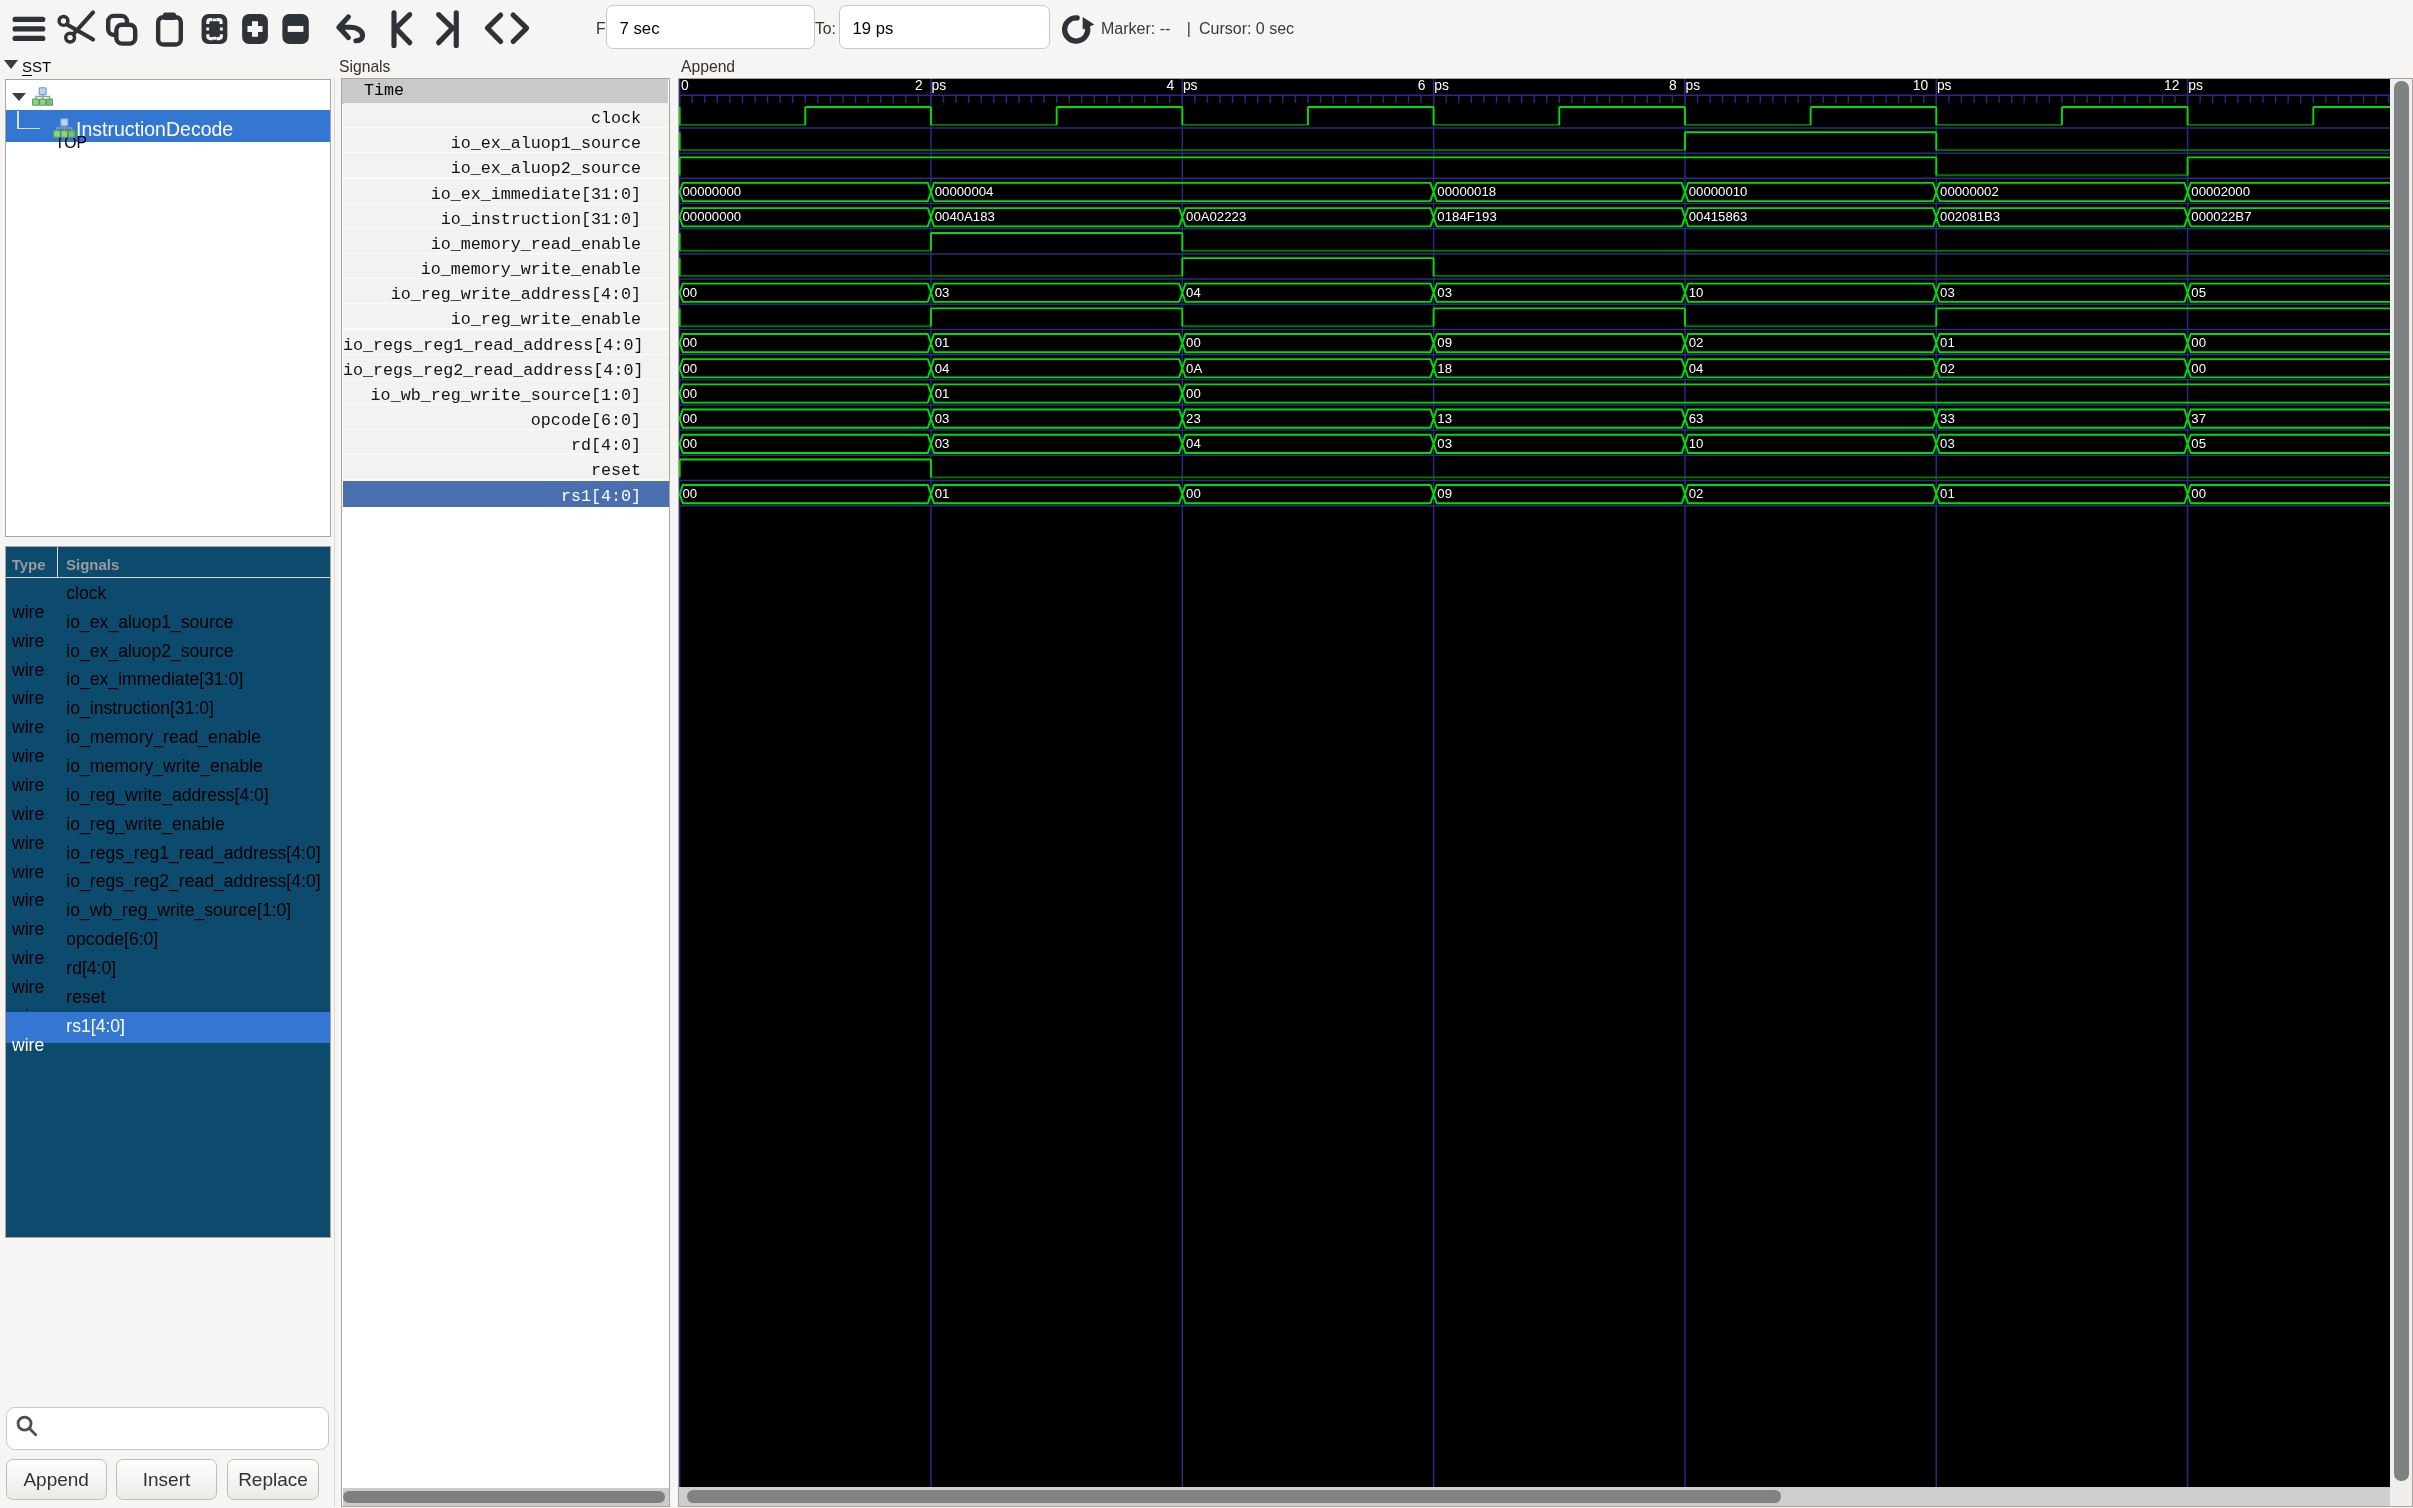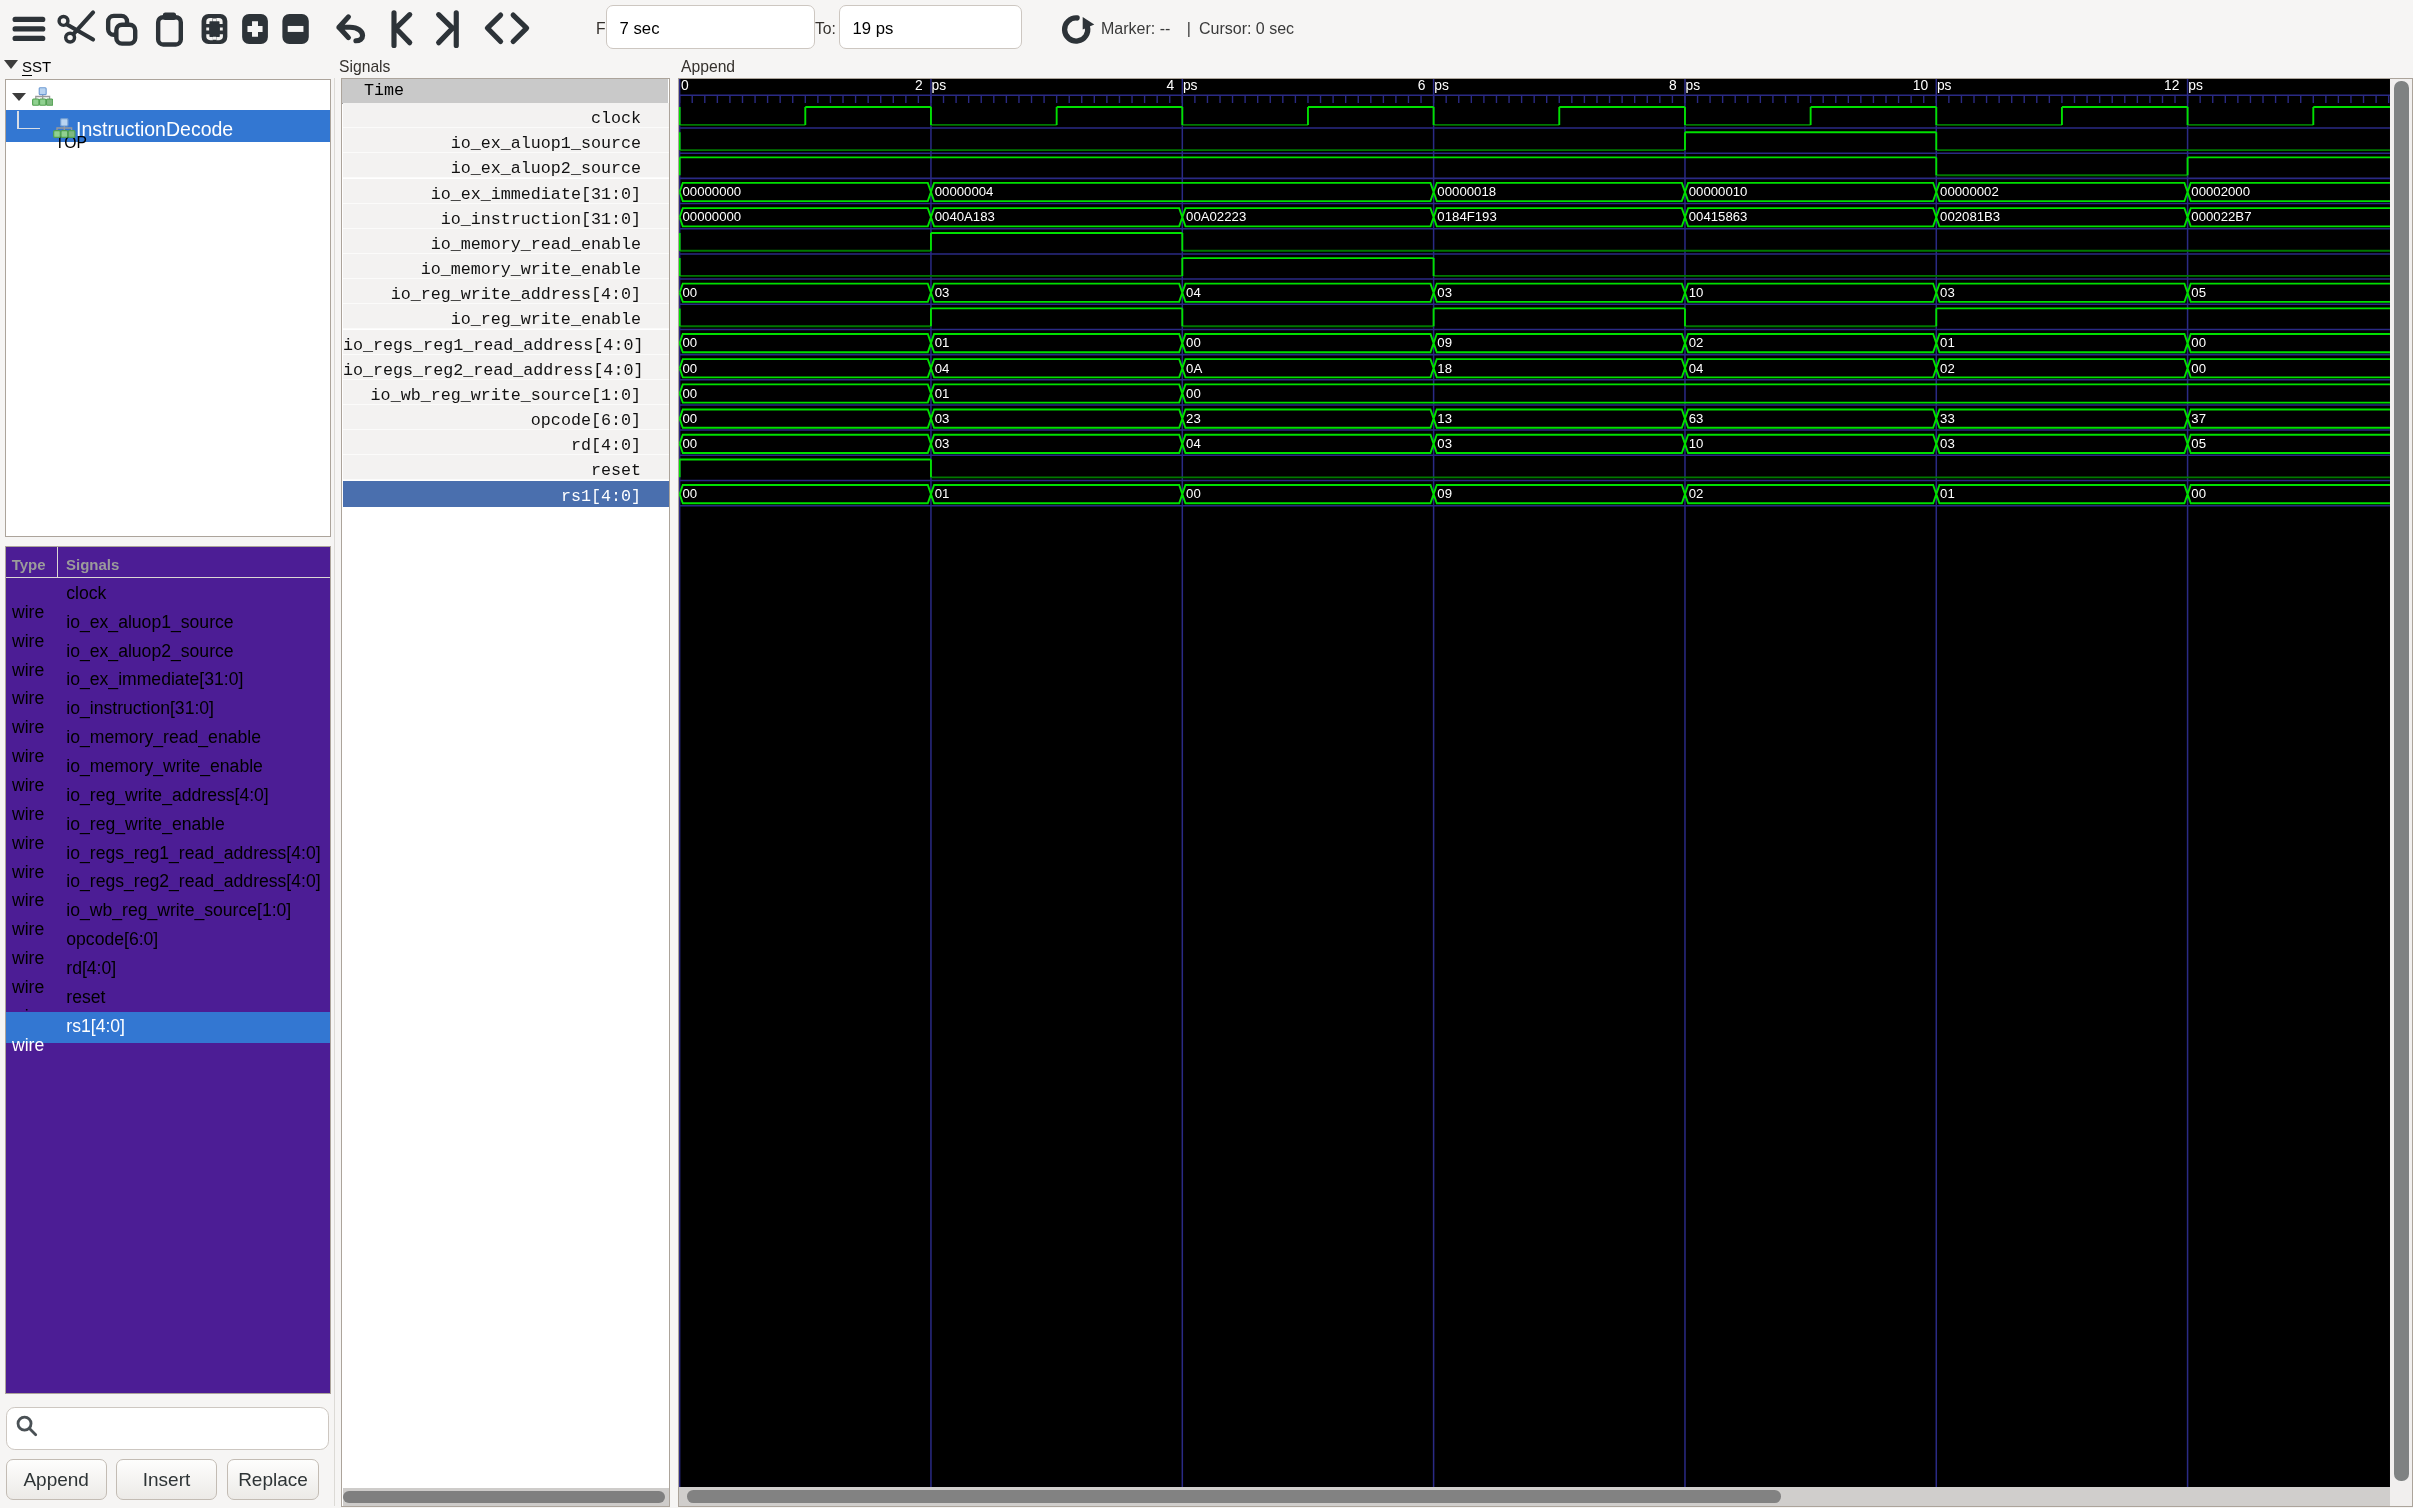--- a/index.html
+++ b/index.html
@@ -4,21 +4,21 @@
 html,body { width:2413px; height:1508px; background:#f6f5f4; font-family:"Liberation Sans",sans-serif; overflow:hidden; position:relative; }
 .abs { position:absolute; }
 .lbl { position:absolute; font-size:15.7px; color:#35312d; }
 .mono { font-family:"Liberation Mono",monospace; }
 
 
 #tree { left:5px; top:79px; width:326px; height:458px; background:#fff; border:1.3px solid #aca49b; }
 #treesel { position:absolute; left:0; top:29.5px; width:100%; height:32px; background:#3377d2; }
 
 
-#tablep { left:5px; top:546px; width:326px; height:848px; background:#4c1d95; border:1.3px solid #aca49b;text-decoration:underline; }
+#tablep { left:5px; top:546px; width:326px; height:692px; background:#0c4a6e; border:1.3px solid #aca49b;text-decoration:underline; }
 .trow { position:absolute; left:0; width:100%; height:29px; font-size:17.6px; color:#000; line-height:29px; }
 .trow .tw { position:absolute; left:5.7px;margin-top:19px; }
 .trow .tn { position:absolute; left:60px; }
 .tsel { background:#3377d2; height:31px; } .tsel span { color:#fff; }
 
 
 #search { left:5.7px; top:1407px; width:323px; height:43px; background:#fff; border:1.3px solid #cdc7c1; border-radius:8.8px; }
 .btn { position:absolute; top:1459px; height:41px; background:linear-gradient(#fefefd,#eceae7); border:1.3px solid #c3bcb4; border-radius:7px; font-size:19px; color:#2e3436; text-align:center; line-height:40px; }
 
 
@@ -59,21 +59,21 @@
 <path d="M796 23.7L775 44.3L796 65.7" stroke="#2d3338" stroke-width="8.2" stroke-linecap="round" stroke-linejoin="round" fill="none"></path>
 <path d="M816 23.7L837.4 44.3L816 65.7" stroke="#2d3338" stroke-width="8.2" stroke-linecap="round" stroke-linejoin="round" fill="none"></path>
 </svg>
 <svg width="44" height="50" viewBox="1680 10 70 80" style="position:absolute;left:1056px;top:6.3px">
     <path d="M1729.9 42.8A18.5 18.5 0 1 1 1713.6 29.2" stroke="#2d3338" stroke-width="8.5" fill="none" stroke-linecap="round"></path>
     <path d="M1722.5 27.5L1741 39.5L1722.5 47.5Z" fill="#2d3338"></path>
   </svg>
 <div class="lbl" style="left:596px;top:20px;font-size:15.7px;">From:</div>
 <div class="abs" style="left:606px;top:5px;width:209px;height:44px;background:#fff;border:1.3px solid #cdc7c1;border-radius:7px;font-size:16.7px;color:#000;line-height:45px;padding-left:12.6px;">7 sec</div>
 <div class="lbl" style="left:815px;top:20px;font-size:15.7px;">To:</div>
-<div class="abs" style="left:839px;top:5px;width:183px;height:44px;background:#fff;border:1.3px solid #cdc7c1;border-radius:7px;font-size:16.7px;color:#000;line-height:45px;padding-left:12.6px;">19 ps</div>
+<div class="abs" style="left:839px;top:5px;width:211px;height:44px;background:#fff;border:1.3px solid #cdc7c1;border-radius:7px;font-size:16.7px;color:#000;line-height:45px;padding-left:12.6px;">19 ps</div>
 <div class="lbl" style="left:1101px;top:19.5px;font-size:16px;color:#3a3a3a;">Marker: --<span style="margin-left:16.3px">|</span><span style="margin-left:8.2px">Cursor: 0 sec</span></div>
 
 <div class="abs" style="left:3.8px;top:60px;width:0;height:0;border-left:7.5px solid transparent;border-right:7.5px solid transparent;border-top:9.4px solid #3c3c3c;"></div>
 <div class="abs" style="left:22px;top:58px;font-size:15px;color:#000;"><span style="border-bottom:1.3px solid #000;">S</span>ST</div>
 
 <div class="abs" id="tree">
   <div id="treesel"></div>
   <div class="abs" style="left:5.7px;top:12.6px;width:0;height:0;border-left:7px solid transparent;border-right:7px solid transparent;border-top:8.8px solid #3c3c3c;"></div>
   <svg width="21.4" height="19" viewBox="0 0 34 30" style="position:absolute;left:26px;top:7px">
       <path d="M17 12v3M6 19v-4h22v4M17 15v4" stroke="#9a9a9a" stroke-width="2" fill="none"></path>

